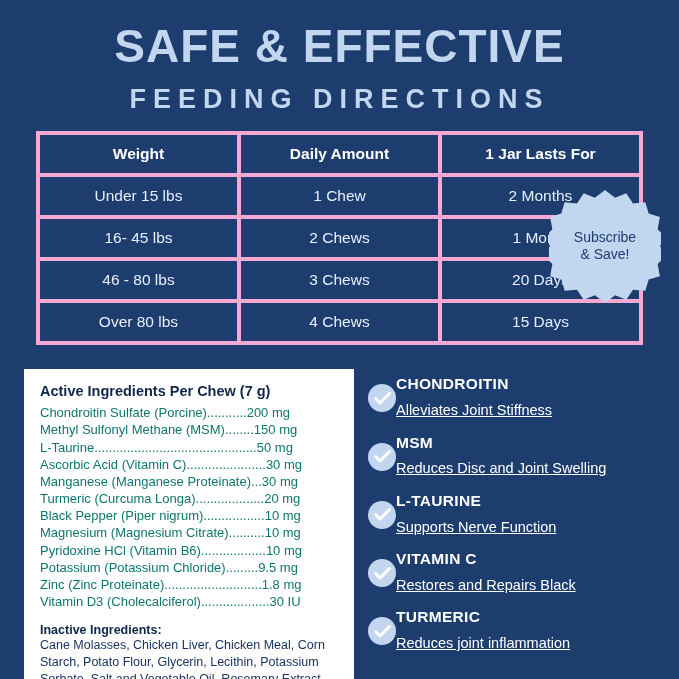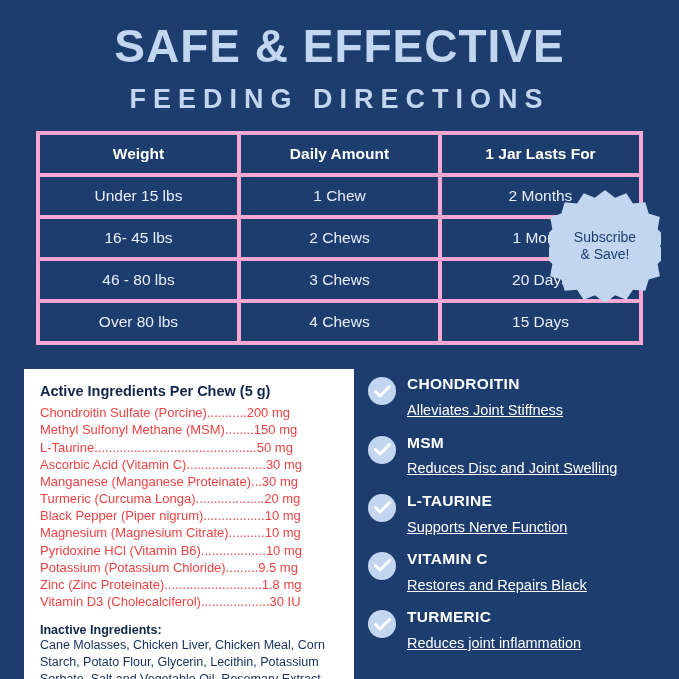--- a/index.html
+++ b/index.html
@@ -99,21 +99,21 @@
   }
   .ing-title {
     font-size: 14.5px;
     font-weight: bold;
     margin-bottom: 5px;
     color: #10264a;
   }
   .ing-list {
     font-size: 13px;
     line-height: 1.32;
-    color: #ef4444;
+    color: #0f766e;
   }
   .ing-row {
     white-space: nowrap;
     overflow: hidden;
   }
   .inactive-title {
     margin-top: 13px;
     font-size: 12.5px;
     font-weight: bold;
     color: #10264a;
@@ -127,22 +127,21 @@
   
   .benefits {
     flex: 1;
     padding-top: 6px;
     display: flex;
     flex-direction: column;
     gap: 14px;
   }
   .benefit {
     display: flex;
-    align-items: flex-start;
-    gap: 11px;
+    align-items: center;
   }
   .check {
     width: 28px;
     height: 28px;
     border-radius: 50%;
     background: #c3d6f0;
     flex: none;
     display: flex;
     align-items: center;
     justify-content: center;
@@ -206,21 +205,21 @@
 </div>
 
 <div class="badge">
   <span>Subscribe</span>
   <span>&amp; Save!</span>
 </div>
 
 <div class="lower">
 
   <div class="ingredients">
-    <div class="ing-title">Active Ingredients Per Chew (5 g)</div>
+    <div class="ing-title">Active Ingredients Per Chew (7 g)</div>
     <div class="ing-list">
       <div class="ing-row">Chondroitin Sulfate (Porcine)...........200 mg</div>
       <div class="ing-row">Methyl Sulfonyl Methane (MSM)........150 mg</div>
       <div class="ing-row">L-Taurine.............................................50 mg</div>
       <div class="ing-row">Ascorbic Acid (Vitamin C)......................30 mg</div>
       <div class="ing-row">Manganese (Manganese Proteinate)...30 mg</div>
       <div class="ing-row">Turmeric (Curcuma Longa)...................20 mg</div>
       <div class="ing-row">Black Pepper (Piper nigrum).................10 mg</div>
       <div class="ing-row">Magnesium (Magnesium Citrate)..........10 mg</div>
       <div class="ing-row">Pyridoxine HCl (Vitamin B6)..................10 mg</div>

